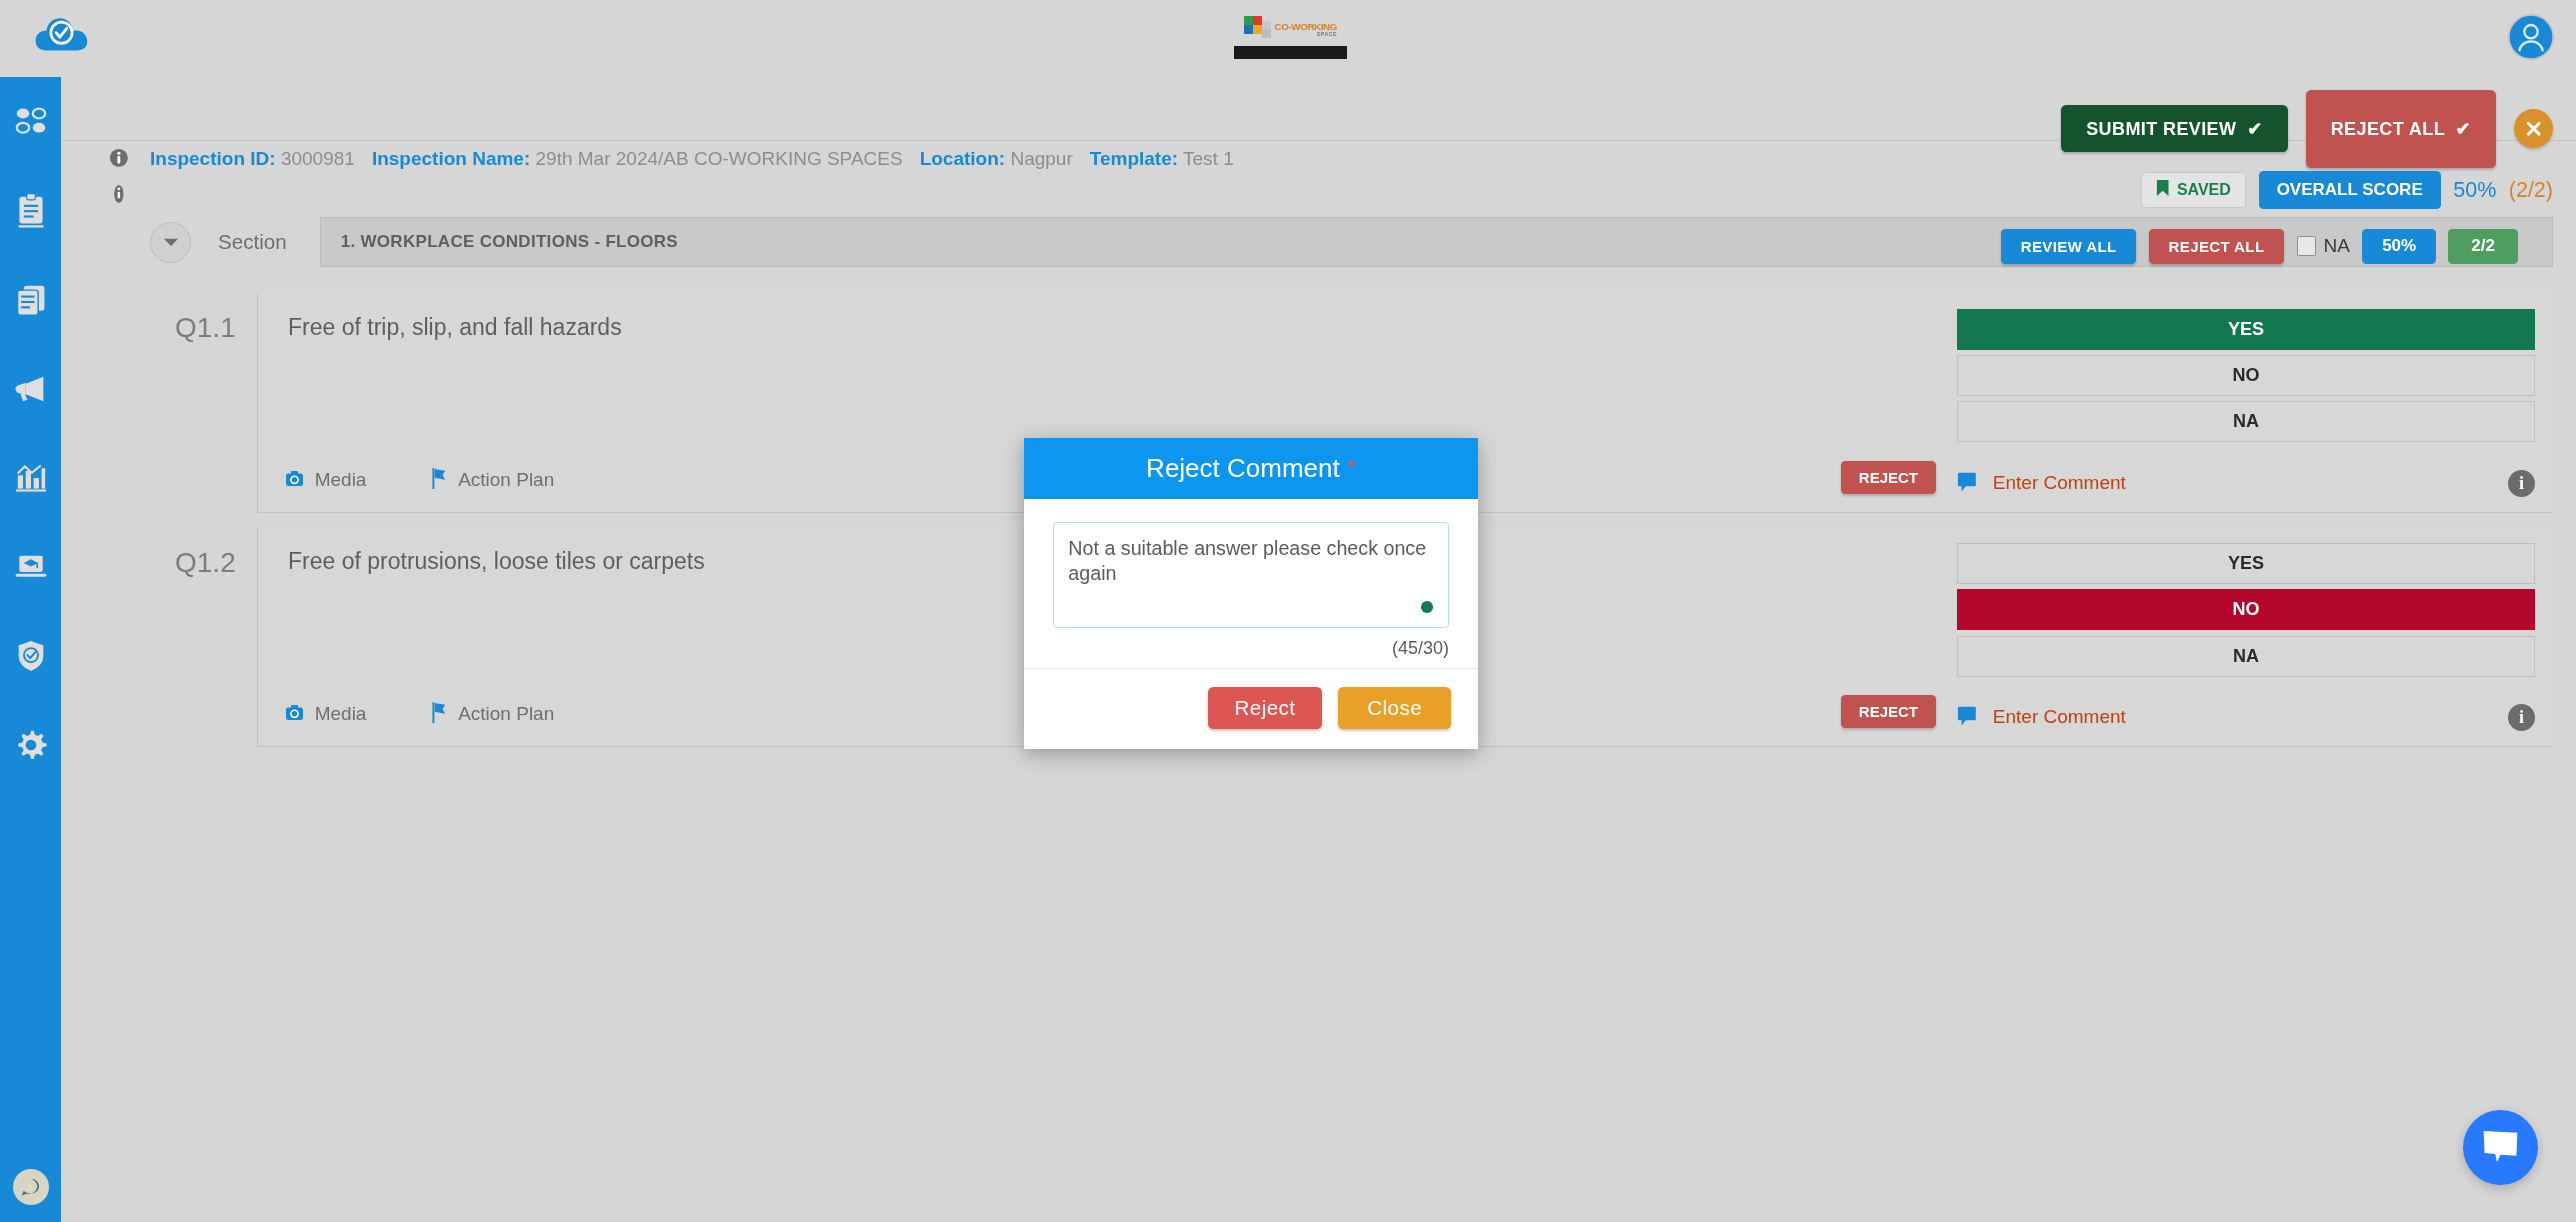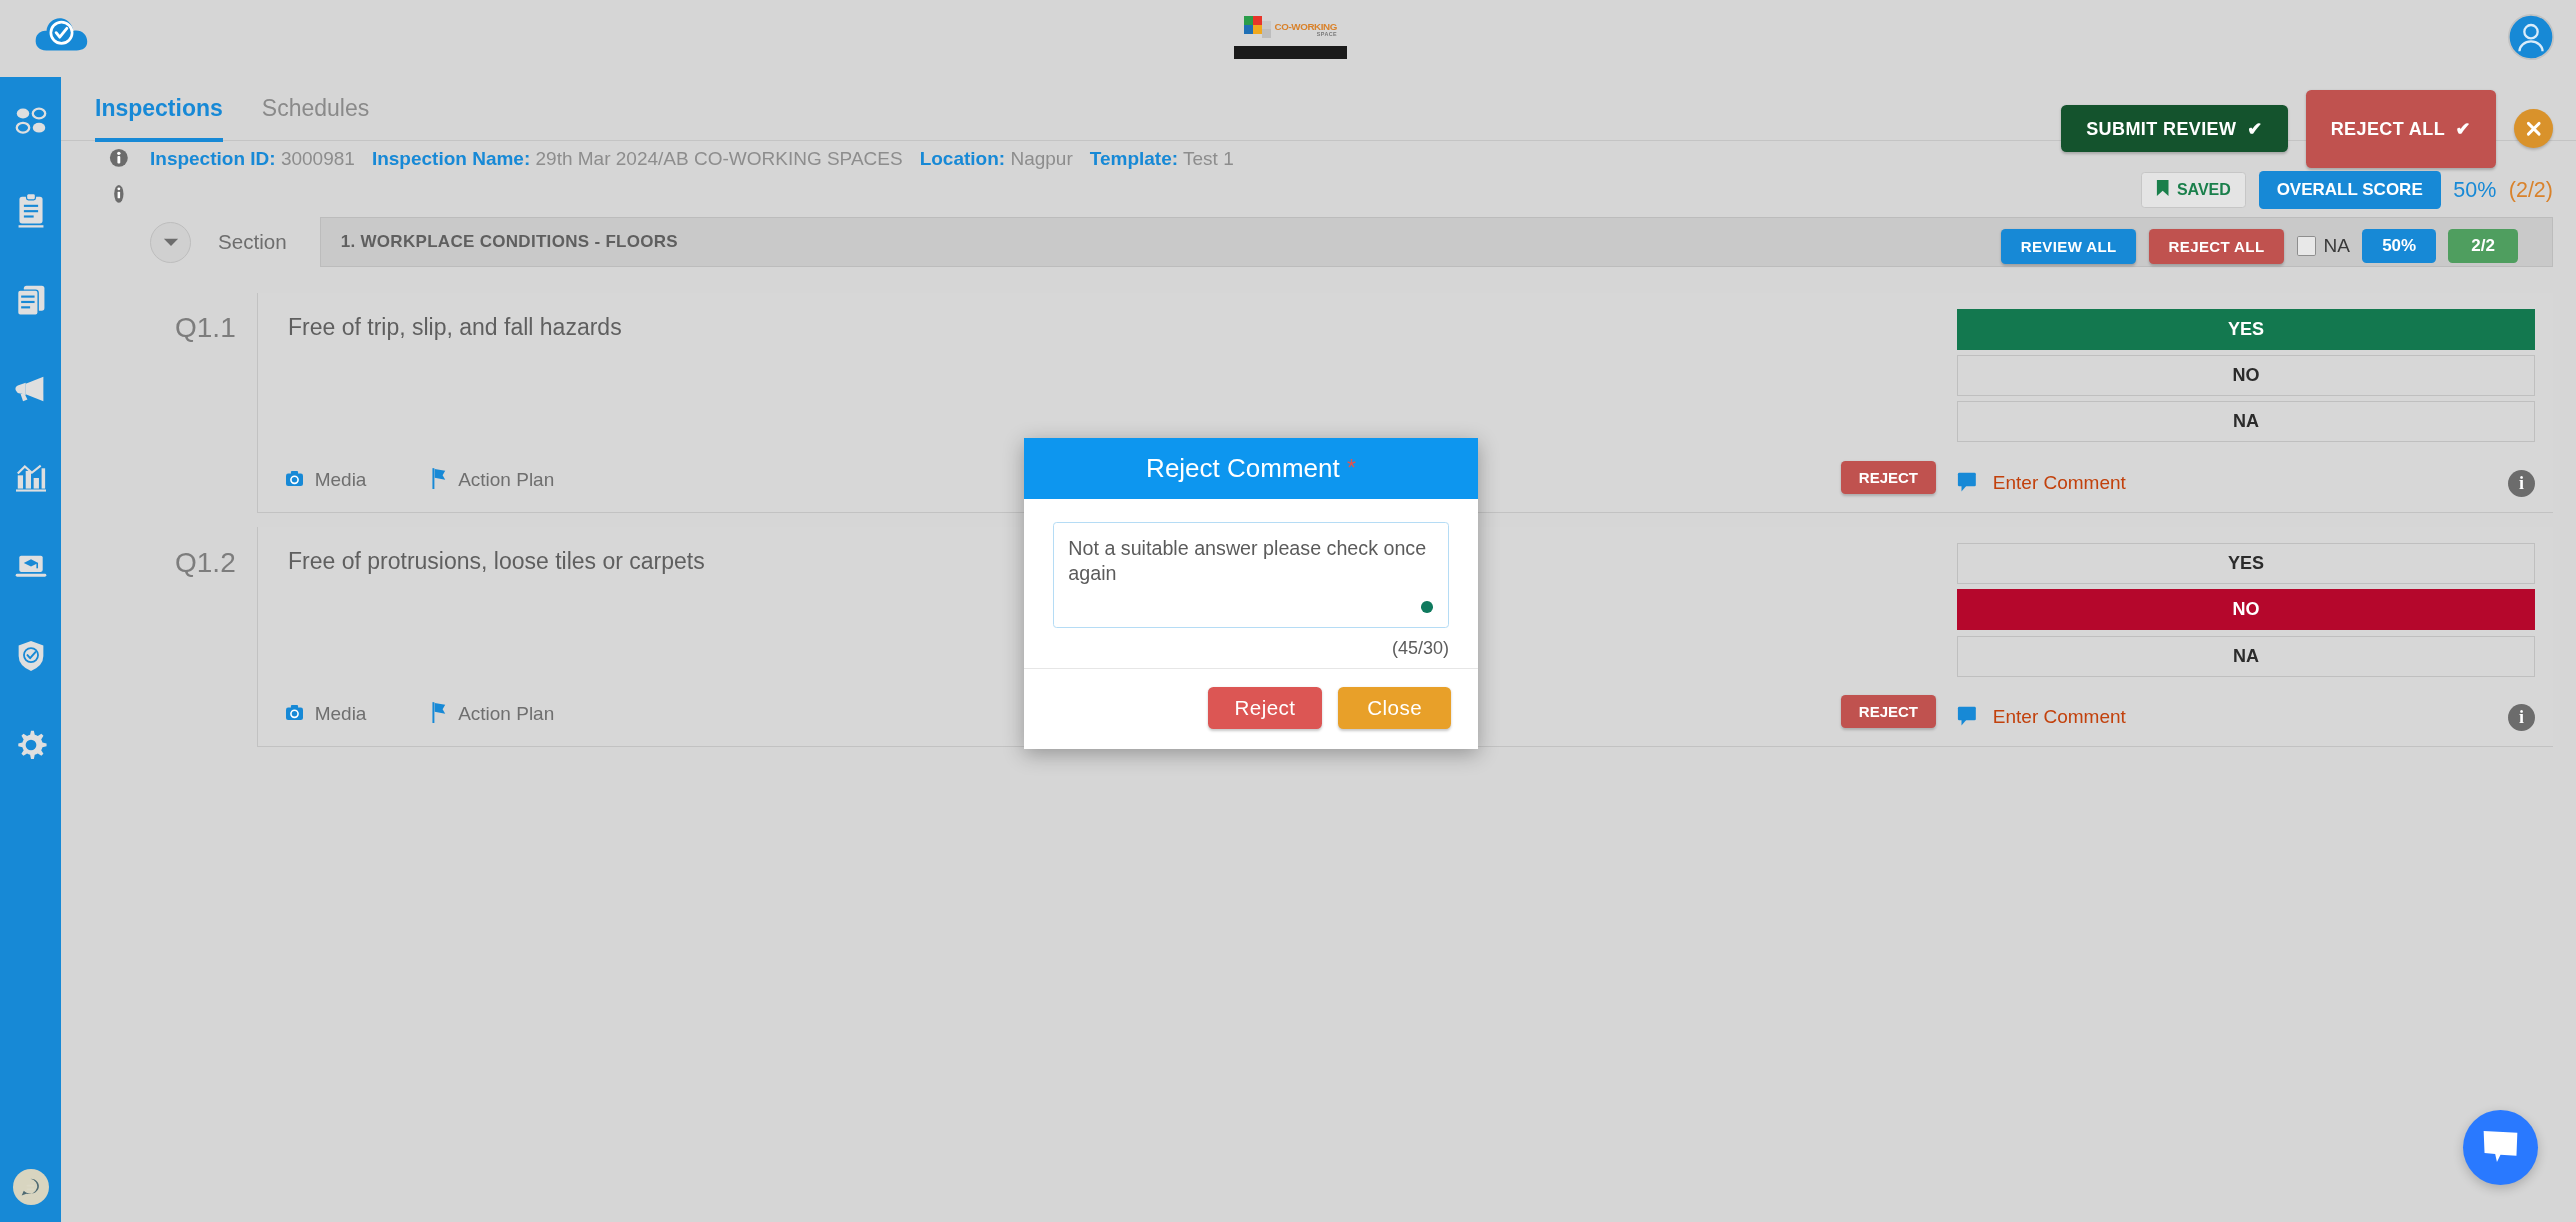--- a/index.html
+++ b/index.html
@@ -101,21 +101,21 @@
     position:absolute; left: 89px; top: 7.2px; width: 41px; height: 41px; border-radius: 50%;
     background: #d0d0d0; border: 0.9px solid #bdbdbd; display:flex; align-items:center; justify-content:center; cursor:pointer;
   }
   .section-lbl { position:absolute; left: 157px; top: 16px; font-size: 20.6px; color: #6e6e6e; }
   .section-box {
     position:absolute; left: 259px; top: 2.7px; right: 23px; height: 50px;
     background: #c9c9c9; border: 0.9px solid #bcbcbc; display:flex; align-items:center;
     padding-left: 19.7px;
   }
   .section-title { font-size: 17px; color: #5f5f5f; font-weight: bold; letter-spacing:0.3px; }
-  .section-actions { position:absolute; right: 34px; top: 10.7px; display:flex; align-items:center; gap: 12.5px; }
+  .section-actions { position:absolute; right: 34px; top: 10.7px; display:flex; gap: 12.5px; }
   .btn-review { background:#1789d6; font-size:15px; padding:9px 19.7px; border-radius:4.5px;}
   .btn-reject-sec { background:#c0524f; font-size:15px; padding:9px 19.7px; border-radius:4.5px;}
   .na-box { display:flex; align-items:center; gap:7.2px; }
   .na-check { width:19.7px; height:19.7px; border:1.8px solid #8e8e8e; background:#e8e8e8; border-radius:1.8px; cursor:pointer;}
   .na-lbl { font-size:19px; color:#3a3a3a; }
   .pct-chip { background:#1789d6; color:#fff; font-weight:bold; font-size:17px; padding:7.2px 19.7px; border-radius:4.5px;}
   .frac-chip { background:#4f9e5f; color:#fff; font-weight:bold; font-size:17px; padding:7.2px 23px; border-radius:4.5px;}
 
   
   .qwrap { position: relative; margin: 14.3px 23px 0 0; padding-left: 107px; }
@@ -314,24 +314,20 @@
       <path d="M13 3 a9.5 8.5 0 1 1 -7.6 13.6 L3 22 l5.4 -1.8 A9.5 8.5 0 0 0 13 3 Z" fill="#4e6a72"></path>
       <rect x="8.5" y="10" width="9" height="1.9" rx="0.9" fill="#dcd9c6"></rect>
       <rect x="8.5" y="14" width="9" height="1.9" rx="0.9" fill="#dcd9c6"></rect>
     </svg>
   </div>
 </div>
 
 <div class="content">
 
   <div class="tabrow">
-    <div class="tabs">
-      <div class="tab active">Inspections</div>
-      <div class="tab">Schedules</div>
-    </div>
     <div class="topactions">
       <button class="btn btn-submit">
         <span>SUBMIT REVIEW</span>
         <span>&nbsp;✔</span>
       </button>
       <button class="btn btn-rejectall-top">
         <span>REJECT ALL</span>
         <span>&nbsp;✔</span>
       </button>
       <div class="close-circle">

